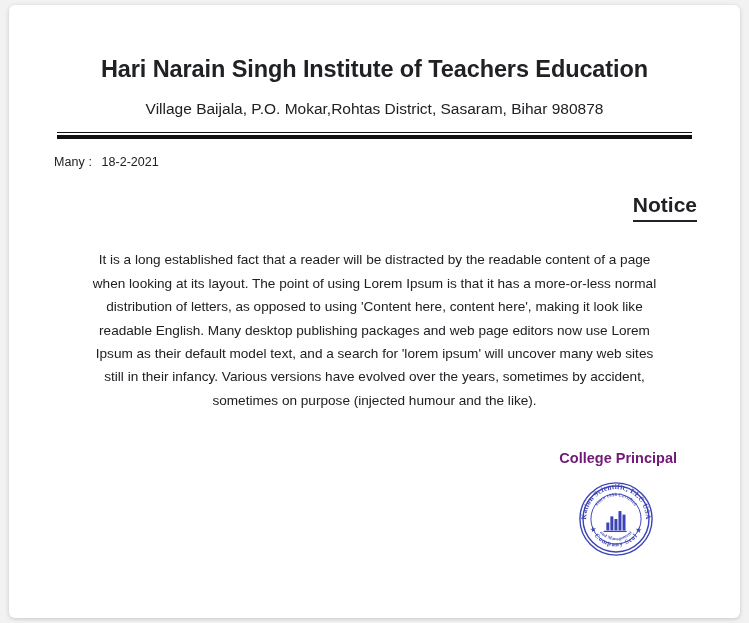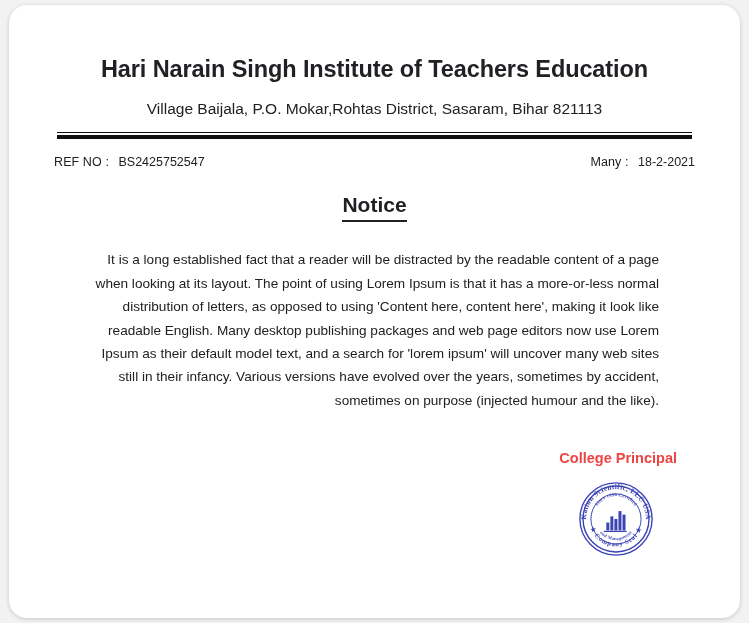--- a/index.html
+++ b/index.html
@@ -13,21 +13,21 @@
     font-family: "Liberation Sans", sans-serif;
     overflow: hidden;
   }
   .page {
     position: absolute;
     left: 9px;
     top: 5px;
     width: 731px;
     height: 613px;
     background: #ffffff;
-    border-radius: 18px;
+    border-radius: 6px;
     box-shadow: 0 1px 4px rgba(0,0,0,0.18);
     box-sizing: border-box;
     overflow: hidden;
   }
   .inner {
     position: absolute;
     left: 0;
     top: 0;
     right: 0;
     bottom: 0;
@@ -72,50 +72,50 @@
   .meta-left, .meta-right {
     white-space: nowrap;
   }
   .meta-label {
     letter-spacing: 0.1px;
   }
   .meta-value {
     margin-left: 6px;
   }
   .notice-title-wrap {
-    text-align: center;
+    text-align: right;
     margin-top: 24px;
   }
   .notice-title {
     display: inline-block;
     font-size: 21px;
     font-weight: bold;
     color: #202124;
     border-bottom: 2px solid #202124;
     padding-bottom: 3px;
   }
   .body-text {
     margin-top: 26px;
     padding: 0 38px 0 38px;
     font-size: 13.6px;
     line-height: 1.72;
     color: #202124;
-    text-align: right;
+    text-align: center;
   }
   .sign-block {
     position: absolute;
     right: 43px;
     top: 445px;
     width: 250px;
     text-align: right;
   }
   .sign-title {
     font-size: 14.5px;
     font-weight: bold;
-    color: #ef4444;
+    color: #701a75;
     padding-right: 20px;
   }
   .seal-holder {
     position: relative;
     height: 96px;
     margin-top: 9px;
   }
   .seal {
     position: absolute;
     right: 37px;
@@ -128,32 +128,28 @@
   }
 </style>
 </head>
 <body>
 
 <div class="page">
   <div class="inner">
 
     <div class="org-name">Hari Narain Singh Institute of Teachers Education</div>
 
-    <div class="org-address">Village Baijala, P.O. Mokar,Rohtas District, Sasaram, Bihar 821113</div>
+    <div class="org-address">Village Baijala, P.O. Mokar,Rohtas District, Sasaram, Bihar 980878</div>
 
     <div class="rule-wrap">
       <div class="rule-thin"></div>
       <div class="rule-thick"></div>
     </div>
 
     <div class="meta-row">
-      <div class="meta-left">
-        <span class="meta-label">REF NO :</span>
-        <span class="meta-value">BS2425752547</span>
-      </div>
       <div class="meta-right">
         <span class="meta-label">Many :</span>
         <span class="meta-value">18-2-2021</span>
       </div>
     </div>
 
     <div class="notice-title-wrap">
       <div class="notice-title">Notice</div>
     </div>
 

